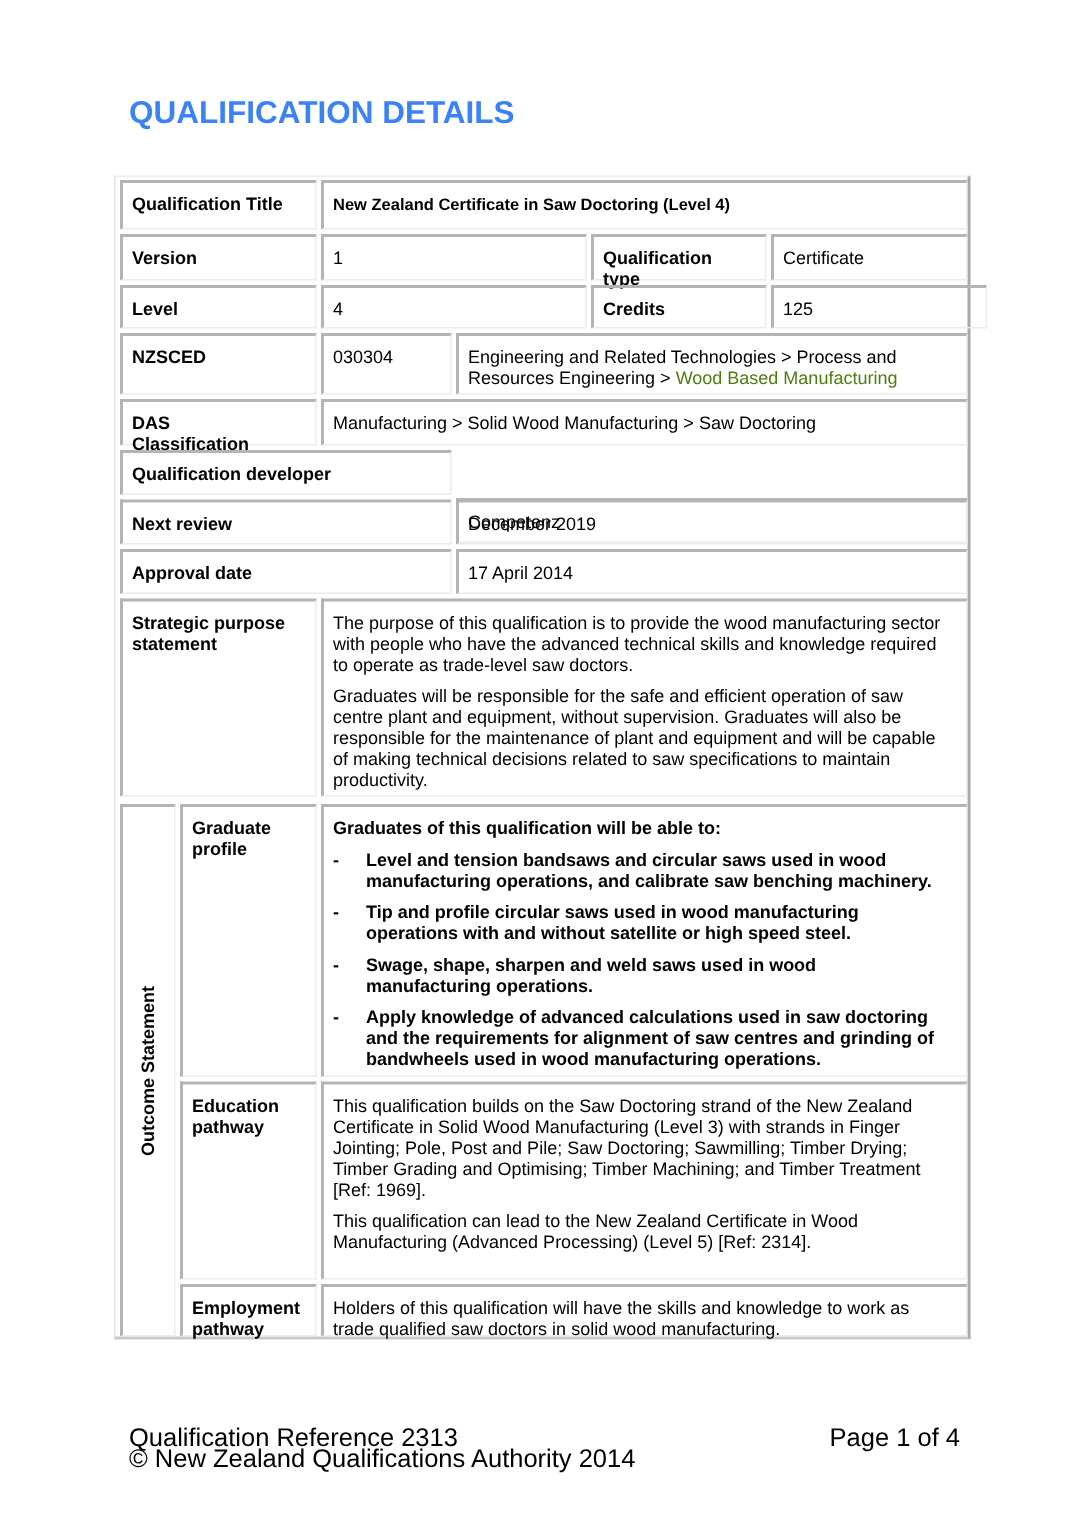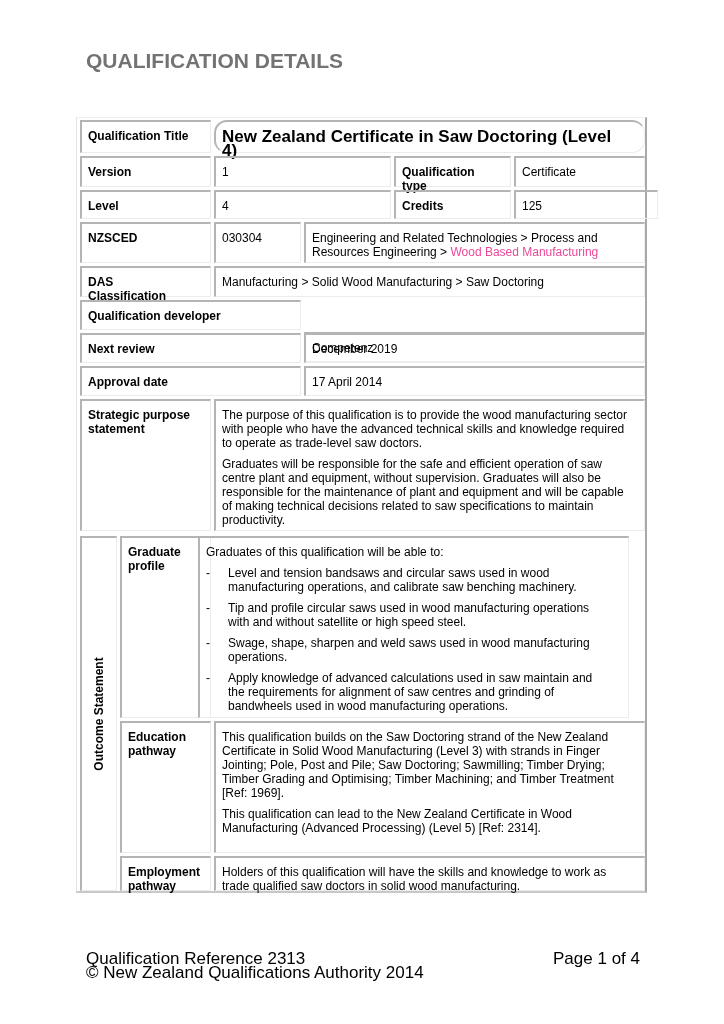--- a/index.html
+++ b/index.html
@@ -1,39 +1,39 @@
 <!DOCTYPE html>
 <html><head>
 <meta charset="utf-8">
 <style>
   html, body { margin: 0; padding: 0; background: #ffffff; }
   body {
     width: 724px; height: 1024px; position: relative; overflow: hidden;
     font-family: "Liberation Sans", sans-serif; color: #000;
   }
   .page-title {
-    position: absolute; left: 86px; top: 49px;
-    font-size: 21px; font-weight: bold; color: #737373; letter-spacing: 0px;
+    position: absolute; left: 86px; top: 64px;
+    font-size: 21px; font-weight: bold; color: #3b82f6; letter-spacing: 0px;
   }
   .outer {
     position: absolute; left: 76px; top: 117px; width: 571px; height: 776px;
     border-top: 1px solid #eeeeee; border-left: 1px solid #e4e4e4;
     border-right: 2px solid #a8a8a8; border-bottom: 2px solid #c8c8c8;
     box-sizing: border-box;
   }
   .cell {
     position: absolute; box-sizing: border-box;
     border-top: 2px solid #b4b4b4; border-left: 2px solid #b4b4b4;
     border-right: 1px solid #ececec; border-bottom: 1px solid #ececec;
     font-size: 12px; line-height: 14px; padding: 7px 17px 0 6px;
   }
   .lbl { font-weight: bold; }
-  .title-val { font-weight: bold; font-size: 17px; padding-top: 8px; border-radius: 13px; }
+  .title-val { font-weight: bold; font-size: 11px; padding-top: 8px; }
   .para { margin: 0 0 7px 0; }
-  .grey { color: #ec4899; }
+  .grey { color: #4d7c0f; }
   .bullets { margin: 0; padding: 0; list-style: none; }
   .bullets li { position: relative; padding-left: 22px; margin: 0 0 7px 0; }
   .bullets li .dash { position: absolute; left: 0; top: 0; }
   .vert {
     position: absolute; left: 0; top: 0; width: 100%; height: 100%;
     display: flex; align-items: center; justify-content: center;
   }
   .vert span {
     transform: rotate(-90deg); white-space: nowrap; font-weight: bold; font-size: 12px;
   }
@@ -83,27 +83,27 @@
   <p class="para">Graduates will be responsible for the safe and efficient operation of saw centre plant and equipment, without supervision.  Graduates will also be responsible for the maintenance of plant and equipment and will be capable of making technical decisions related to saw specifications to maintain productivity.</p>
 </div>
 
 <div class="cell" style="left:80px;top:536px;width:37px;height:355px;padding:0;">
   <div class="vert">
       <span>Outcome Statement</span>
     </div>
 </div>
 
 <div class="cell lbl" style="left:120px;top:536px;width:91px;height:182px;">Graduate profile</div>
-<div class="cell" style="left:198px;top:536px;width:431px;height:182px;">
+<div class="cell" style="left:214px;top:536px;width:431px;height:182px;font-weight:bold;">
   <p class="para">Graduates of this qualification will be able to:</p>
   <ul class="bullets">
     <li><span class="dash">-</span><span>Level and tension bandsaws and circular saws used in wood manufacturing operations, and calibrate saw benching machinery.</span></li>
     <li><span class="dash">-</span><span>Tip and profile circular saws used in wood manufacturing operations with and without satellite or high speed steel.</span></li>
     <li><span class="dash">-</span><span>Swage, shape, sharpen and weld saws used in wood manufacturing operations.</span></li>
-    <li><span class="dash">-</span><span>Apply knowledge of advanced calculations used in saw maintain and the requirements for alignment of saw centres and grinding of bandwheels used in wood manufacturing operations.</span></li>
+    <li><span class="dash">-</span><span>Apply knowledge of advanced calculations used in saw doctoring and the requirements for alignment of saw centres and grinding of bandwheels used in wood manufacturing operations.</span></li>
   </ul>
 </div>
 
 <div class="cell lbl" style="left:120px;top:721px;width:91px;height:132px;">Education pathway</div>
 <div class="cell" style="left:214px;top:721px;width:431px;height:132px;">
   <p class="para">This qualification builds on the Saw Doctoring strand of the New Zealand Certificate in Solid Wood Manufacturing (Level 3) with strands in Finger Jointing; Pole, Post and Pile; Saw Doctoring; Sawmilling; Timber Drying; Timber Grading and Optimising; Timber Machining; and Timber Treatment [Ref: 1969].</p>
   <p class="para">This qualification can lead to the New Zealand Certificate in Wood Manufacturing (Advanced Processing) (Level 5) [Ref: 2314].</p>
 </div>
 
 <div class="cell lbl" style="left:120px;top:856px;width:91px;height:35px;">Employment pathway</div>

